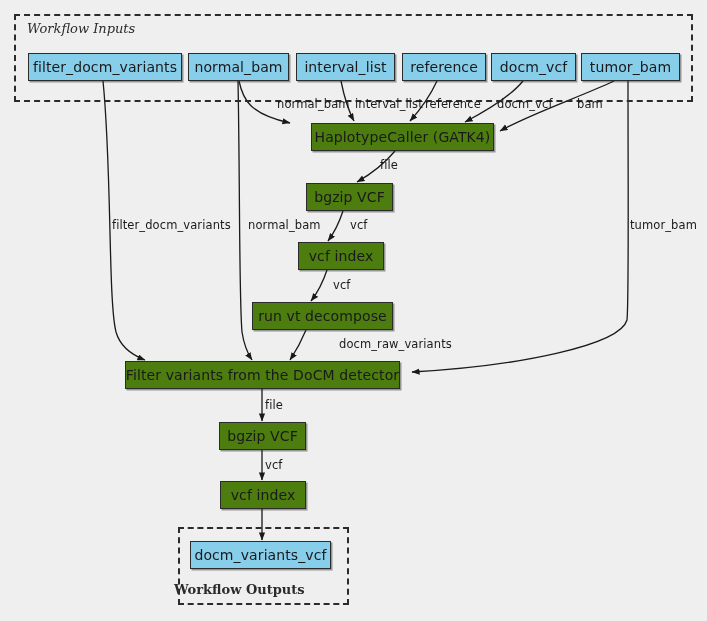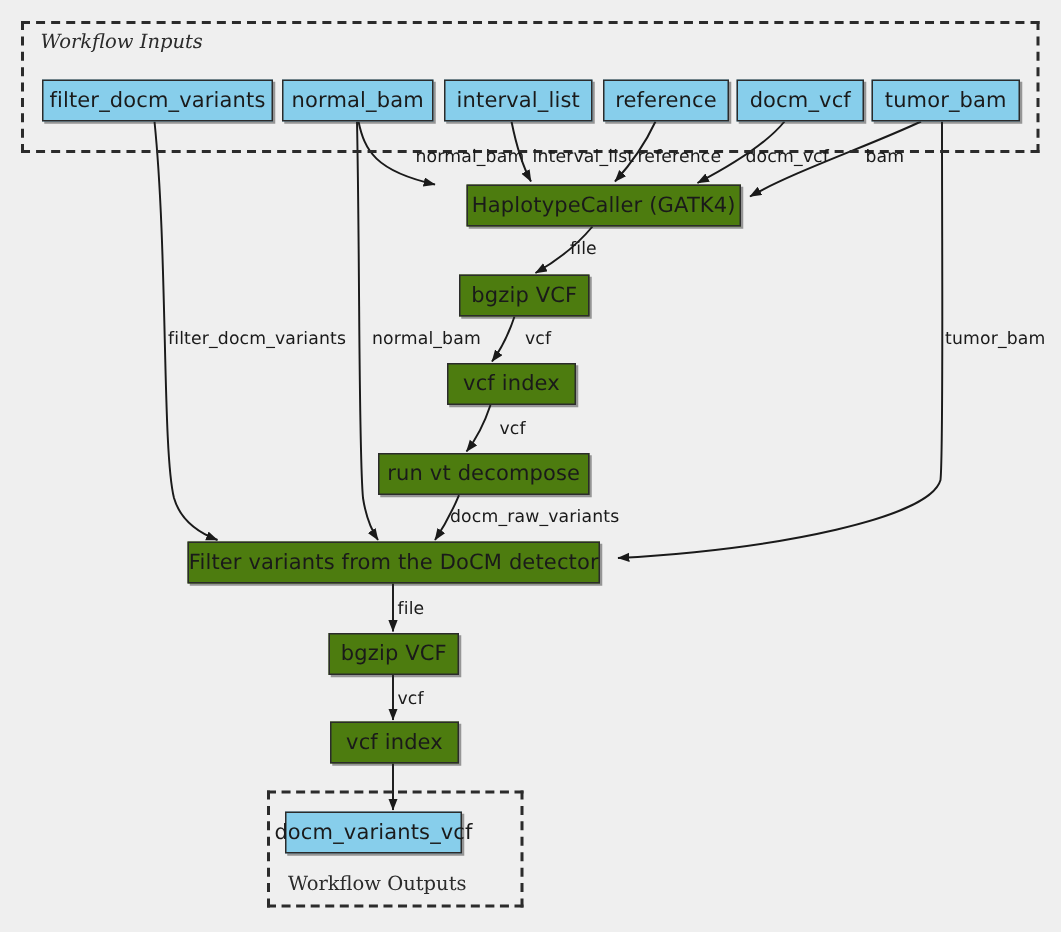--- a/index.html
+++ b/index.html
@@ -98,47 +98,47 @@
       <path d="M262,389 L262,421"></path>
       <path d="M262,450 L262,480"></path>
       <path d="M262,509 L262,540"></path>
     </g>
   </svg>
 
   <div class="group-frame" style="left:14px; top:14px; width:679px; height:88px;"></div>
   <div class="group-title" style="left:27px; top:21px;font-style:italic;">Workflow Inputs</div>
 
   <div class="group-frame" style="left:178px; top:527px; width:171px; height:78px;"></div>
-  <div class="group-title" style="left:192px; top:582px;">Workflow Outputs</div>
+  <div class="group-title" style="left:174px; top:582px;font-weight:bold;">Workflow Outputs</div>
 
   <div class="node input" style="left:28px; top:53px; width:154px; height:28px;">filter_docm_variants</div>
   <div class="node input" style="left:188px; top:53px; width:101px; height:28px;">normal_bam</div>
   <div class="node input" style="left:296px; top:53px; width:99px; height:28px;">interval_list</div>
   <div class="node input" style="left:402px; top:53px; width:84px; height:28px;">reference</div>
   <div class="node input" style="left:491px; top:53px; width:85px; height:28px;">docm_vcf</div>
   <div class="node input" style="left:581px; top:53px; width:99px; height:28px;">tumor_bam</div>
 
   <div class="node process" style="left:311px; top:123px; width:183px; height:28px;">HaplotypeCaller (GATK4)</div>
   <div class="node process" style="left:306px; top:183px; width:87px; height:28px;">bgzip VCF</div>
   <div class="node process" style="left:298px; top:242px; width:86px; height:28px;">vcf index</div>
   <div class="node process" style="left:252px; top:302px; width:141px; height:28px;">run vt decompose</div>
   <div class="node process" style="left:125px; top:361px; width:275px; height:28px;">Filter variants from the DoCM detector</div>
   <div class="node process" style="left:219px; top:422px; width:87px; height:28px;">bgzip VCF</div>
   <div class="node process" style="left:220px; top:481px; width:86px; height:28px;">vcf index</div>
 
-  <div class="node output" style="left:190px; top:541px; width:118px; height:28px;">docm_variants_vcf</div>
+  <div class="node output" style="left:190px; top:541px; width:141px; height:28px;">docm_variants_vcf</div>
 
   <div class="edge-label" style="left:277px; top:97px;">normal_bam</div>
   <div class="edge-label" style="left:355px; top:97px;">interval_list</div>
   <div class="edge-label" style="left:425px; top:97px;">reference</div>
   <div class="edge-label" style="left:497px; top:97px;">docm_vcf</div>
   <div class="edge-label" style="left:577px; top:97px;">bam</div>
   <div class="edge-label" style="left:380px; top:158px;">file</div>
   <div class="edge-label" style="left:350px; top:218px;">vcf</div>
   <div class="edge-label" style="left:333px; top:278px;">vcf</div>
   <div class="edge-label" style="left:112px; top:218px;">filter_docm_variants</div>
   <div class="edge-label" style="left:248px; top:218px;">normal_bam</div>
   <div class="edge-label" style="left:630px; top:218px;">tumor_bam</div>
-  <div class="edge-label" style="left:300px; top:337px;">docm_raw_variants</div>
+  <div class="edge-label" style="left:300px; top:337px;padding-left:39px;">docm_raw_variants</div>
   <div class="edge-label" style="left:265px; top:398px;">file</div>
   <div class="edge-label" style="left:265px; top:458px;">vcf</div>
 
 </div>
 
 </body></html>

